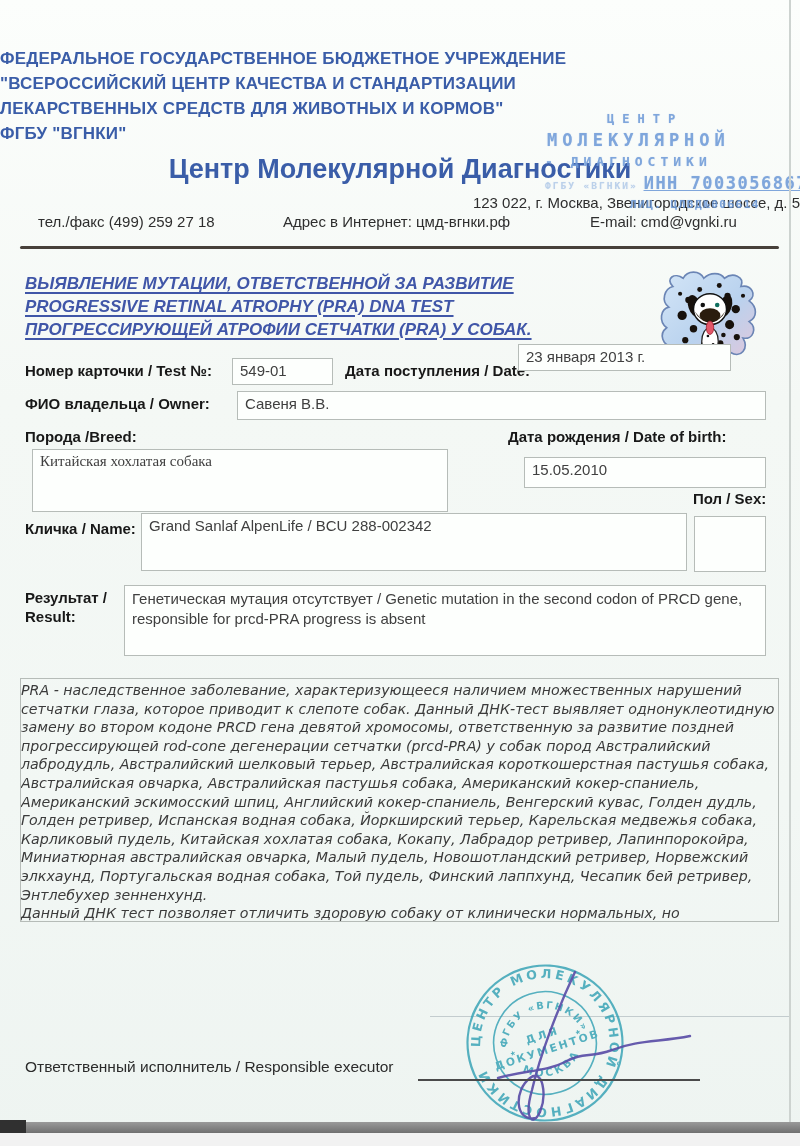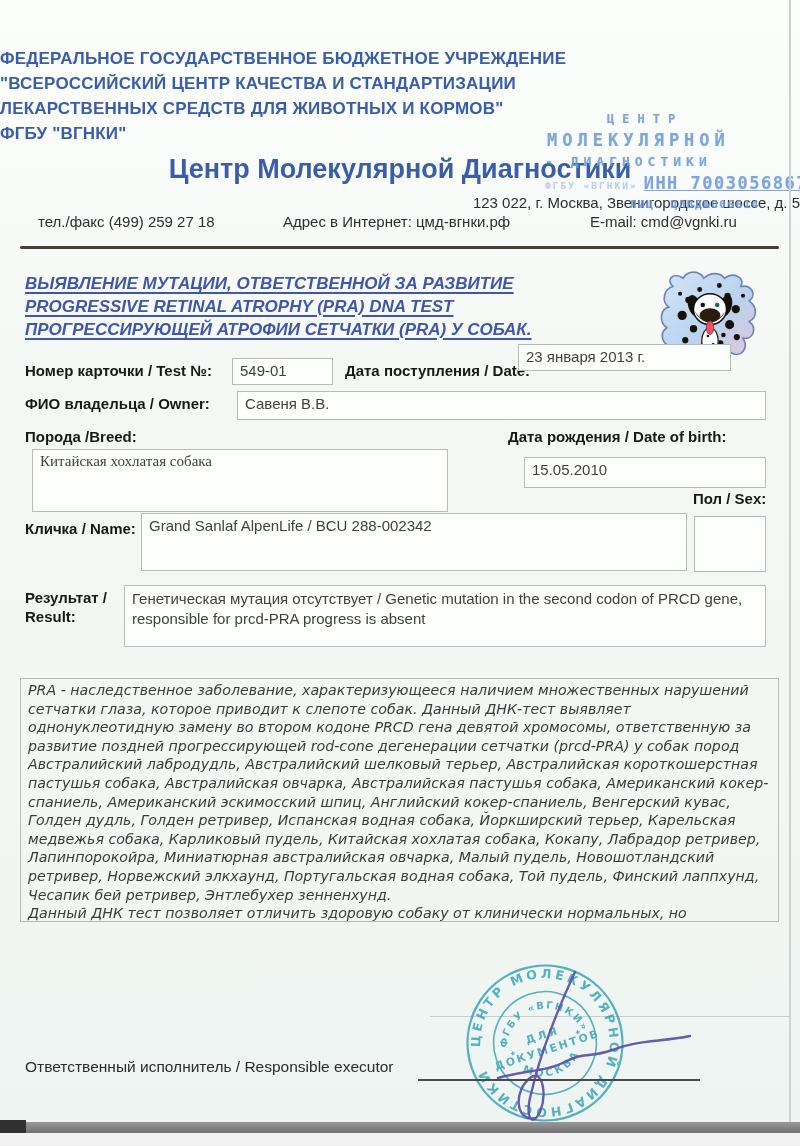--- a/index.html
+++ b/index.html
@@ -33,21 +33,21 @@
   
   .doc-title{ position:absolute;left:25px;top:272px;width:620px;
     color:#4056a8;font-weight:bold;font-style:italic;font-size:17px;line-height:23px;}
   .doc-title div{text-decoration:underline;text-underline-offset:3px;text-decoration-thickness:1.5px;}
   
   .lbl{position:absolute;font-weight:bold;font-size:15px;color:#181818;white-space:nowrap;}
   .box{position:absolute;background:#fdfffd;border:1px solid #b6bcb8;font-size:15px;color:#404040;
        padding:3px 7px;box-sizing:border-box;overflow:hidden;}
   
   .desc{position:absolute;left:20px;top:678px;width:759px;height:244px;border:1px solid #b6bcb8;
-        box-sizing:border-box;padding:2px 7px;font-family:"DejaVu Sans",sans-serif;
+        box-sizing:border-box;padding:2px 0;font-family:"DejaVu Sans",sans-serif;
         font-style:italic;font-size:14.2px;line-height:18.6px;color:#3b3b3b;overflow:hidden;}
   .desc p{margin:0;}
   
   .exec-lbl{position:absolute;left:25px;top:1058px;font-size:15.5px;color:#2b2b2b;}
   .exec-line{position:absolute;left:418px;top:1079px;width:282px;height:1.5px;background:#4a4a4a;}
   .faint-line{position:absolute;left:430px;top:1016px;width:360px;height:1px;background:#c3ccce;}
   .edge-right{position:absolute;left:789px;top:0;width:2px;height:1122px;background:#cdd3d0;}
   .scan-bar{position:absolute;left:0;top:1122px;width:800px;height:11px;
             background:linear-gradient(180deg,#9a9a9a,#707070);}
   .scan-bar-dark{position:absolute;left:0;top:1120px;width:26px;height:13px;background:#303030;}
@@ -148,21 +148,21 @@
   <div class="box" style="left:32px;top:449px;width:416px;height:63px;font-family:Liberation Serif, serif;">Китайская хохлатая собака</div>
   <div class="box" style="left:524px;top:449px;width:242px;height:31px;margin-top:8px;">15.05.2010</div>
 
   <div class="lbl" style="left:693px;top:490px;">Пол / Sex:</div>
   <div class="lbl" style="left:25px;top:520px;">Кличка / Name:</div>
   <div class="box" style="left:141px;top:513px;width:546px;height:58px;">Grand Sanlaf AlpenLife / BCU 288-002342</div>
   <div class="box" style="left:694px;top:516px;width:72px;height:56px;"></div>
 
   <div class="lbl" style="left:25px;top:589px;">Результат /</div>
   <div class="lbl" style="left:25px;top:608px;">Result:</div>
-  <div class="box" style="left:124px;top:585px;width:642px;height:62px;line-height:20px;">Генетическая мутация отсутствует / Genetic mutation in the second codon of PRCD gene, responsible for prcd-PRA progress is absent</div>
+  <div class="box" style="left:124px;top:585px;width:642px;height:71px;line-height:20px;">Генетическая мутация отсутствует / Genetic mutation in the second codon of PRCD gene, responsible for prcd-PRA progress is absent</div>
 
   <div class="desc">
     <p>PRA - наследственное заболевание, характеризующееся наличием множественных нарушений сетчатки глаза, которое приводит к слепоте собак. Данный ДНК-тест выявляет однонуклеотидную замену во втором кодоне PRCD гена девятой хромосомы, ответственную за развитие поздней прогрессирующей rod-cone дегенерации сетчатки (prcd-PRA) у собак пород Австралийский лабродудль, Австралийский шелковый терьер, Австралийская короткошерстная пастушья собака, Австралийская овчарка, Австралийская пастушья собака, Американский кокер-спаниель, Американский эскимосский шпиц, Английский кокер-спаниель, Венгерский кувас, Голден дудль, Голден ретривер, Испанская водная собака, Йоркширский терьер, Карельская медвежья собака, Карликовый пудель, Китайская хохлатая собака, Кокапу, Лабрадор ретривер, Лапинпорокойра, Миниатюрная австралийская овчарка, Малый пудель, Новошотландский ретривер, Норвежский элкхаунд, Португальская водная собака, Той пудель, Финский лаппхунд, Чесапик бей ретривер, Энтлебухер зенненхунд.</p>
     <p>Данный ДНК тест позволяет отличить здоровую собаку от клинически нормальных, но являющихся носителями и от больных собак, в том числе и тех, у которых симптомы нарушений еще не проявились</p>
   </div>
 
   <div class="faint-line"></div>
 
   <svg class="stamp-round" viewBox="0 0 200 200">
     <g transform="rotate(-18 100 100)" opacity="0.8">

